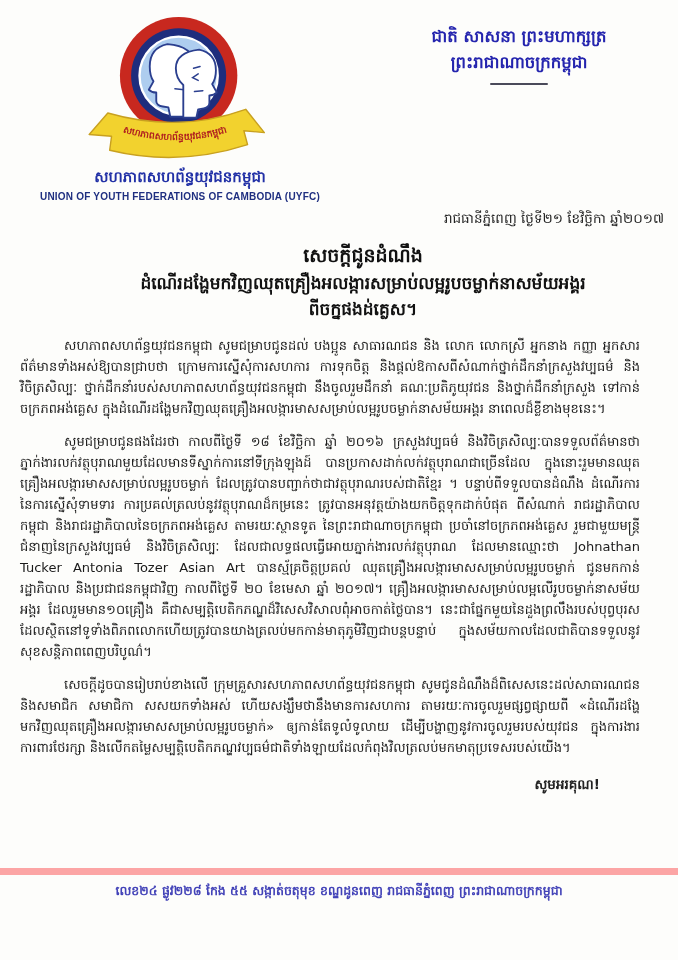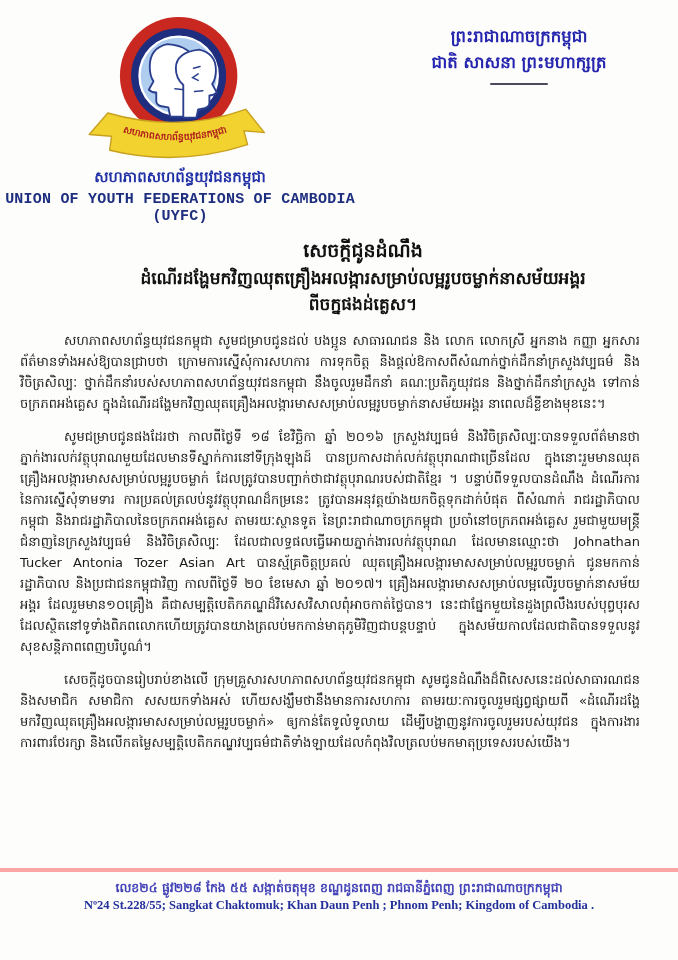--- a/index.html
+++ b/index.html
@@ -22,42 +22,42 @@
   }
   .motto-divider{
     width:58px;height:0;border-top:2px solid #4a4a5a;
     margin:8px auto 0 auto;border-radius:2px;
   }
   .logo-wrap{display:inline-block;line-height:0;}
   .org-name-khmer{
     color:#2130a6;font-weight:bold;font-size:15px;margin-top:2px;line-height:1.3;
   }
   .org-name-english{
-    color:#1f2f80;font-weight:bold;font-size:15px;
-    font-family:Liberation Mono, monospace;margin-top:3px;letter-spacing:.2px;
+    color:#1f2f80;font-weight:bold;font-size:10px;
+    font-family:Liberation Sans, sans-serif;margin-top:3px;letter-spacing:.2px;
   }
   .date-row{
     text-align:right;padding-right:14px;margin-top:8px;
     font-size:13.5px;color:#222;
   }
   .title-block{text-align:center;margin-top:10px;font-weight:bold;color:#111;padding-left:48px;}
   .title-line1{font-size:19px;line-height:1.6;}
   .title-line2{font-size:18px;line-height:1.6;}
   .title-line3{font-size:17px;line-height:1.55;}
   .title-line4{font-size:17px;line-height:1.55;}
   .body-text{padding:2px 38px 0 20px;font-size:13px;line-height:1.62;text-align:justify;}
   .body-text p{margin:10px 0 12px 0;text-indent:44px;}
   .bold-quote{font-weight:normal;}
   .closing{
     text-align:right;padding-right:40px;margin-top:16px;
     font-size:13.5px;font-weight:bold;color:#222;
   }
   .footer{
     position:absolute;left:0;right:0;bottom:0;height:92px;
-    border-top:4px solid #fca5a5;
+    border-top:7px solid #fca5a5;
     text-align:center;padding-top:7px;box-sizing:border-box;
     background:#fdfdfb;
   }
   .footer-khmer{color:#4343b8;font-weight:bold;font-size:12.5px;line-height:1.4;}
   .footer-english,.footer-contact{
     color:#23309b;font-size:12.5px;line-height:1.4;
     font-family:"Liberation Serif", serif;font-weight:bold;
   }
 </style>
 </head>
@@ -88,38 +88,39 @@
                 <textPath href="#ribbon-text-path" startOffset="2">សហភាពសហព័ន្ធយុវជនកម្ពុជា</textPath>
               </text>
             </g>
           </svg>
         </span>
         <div class="org-name-khmer">សហភាពសហព័ន្ធយុវជនកម្ពុជា</div>
         <div class="org-name-english">UNION OF YOUTH FEDERATIONS OF CAMBODIA (UYFC)</div>
       </div>
 
       <div class="header-right">
+        <div class="kingdom-line">ជាតិ សាសនា ព្រះមហាក្សត្រ</div>
         <div class="kingdom-line">ព្រះរាជាណាចក្រកម្ពុជា</div>
-        <div class="kingdom-line">ជាតិ សាសនា ព្រះមហាក្សត្រ</div>
         <div class="motto-divider"></div>
       </div>
     </div>
 
+    <div class="date-row">រាជធានីភ្នំពេញ ថ្ងៃទី២១ ខែវិច្ឆិកា ឆ្នាំ២០១៧</div>
 
     <div class="title-block">
       <div class="title-line1">សេចក្តីជូនដំណឹង</div>
       <div class="title-line3">ដំណើរដង្ហែមកវិញឈុតគ្រឿងអលង្ការសម្រាប់លម្អរូបចម្លាក់នាសម័យអង្គរ</div>
       <div class="title-line4">ពីចក្នផងដ់គ្លេស។</div>
     </div>
 
     <div class="body-text">
       <p>សហភាពសហព័ន្ធយុវជនកម្ពុជា សូមជម្រាបជូនដល់ បងប្អូន សាធារណជន និង លោក លោកស្រី អ្នកនាង កញ្ញា អ្នកសារព័ត៌មានទាំងអស់ឱ្យបានជ្រាបថា ក្រោមការស្នើសុំការសហការ ការទុកចិត្ត និងផ្តល់ឱកាសពីសំណាក់ថ្នាក់ដឹកនាំក្រសួងវប្បធម៌ និងវិចិត្រសិល្បៈ ថ្នាក់ដឹកនាំរបស់សហភាពសហព័ន្ធយុវជនកម្ពុជា នឹងចូលរួមដឹកនាំ គណៈប្រតិភូយុវជន និងថ្នាក់ដឹកនាំក្រសួង ទៅកាន់ចក្រភពអង់គ្លេស ក្នុងដំណើរដង្ហែមកវិញឈុតគ្រឿងអលង្ការមាសសម្រាប់លម្អរូបចម្លាក់នាសម័យអង្គរ នាពេលដ៏ខ្លីខាងមុខនេះ។</p>
       <p>សូមជម្រាបជូនផងដែរថា កាលពីថ្ងៃទី ១៨ ខែវិច្ឆិកា ឆ្នាំ ២០១៦ ក្រសួងវប្បធម៌ និងវិចិត្រសិល្បៈបានទទួលព័ត៌មានថា ភ្នាក់ងារលក់វត្ថុបុរាណមួយដែលមានទីស្នាក់ការនៅទីក្រុងឡុងដ៍ បានប្រកាសដាក់លក់វត្ថុបុរាណជាច្រើនដែល ក្នុងនោះរួមមានឈុតគ្រឿងអលង្ការមាសសម្រាប់លម្អរូបចម្លាក់ ដែលត្រូវបានបញ្ជាក់ថាជាវត្ថុបុរាណរបស់ជាតិខ្មែរ ។ បន្ទាប់ពីទទួលបានដំណឹង ដំណើរការនៃការស្នើសុំទាមទារ ការប្រគល់ត្រលប់នូវវត្ថុបុរាណដ៏កម្រនេះ ត្រូវបានអនុវត្តយ៉ាងយកចិត្តទុកដាក់បំផុត ពីសំណាក់ រាជរដ្ឋាភិបាលកម្ពុជា និងរាជរដ្ឋាភិបាលនៃចក្រភពអង់គ្លេស តាមរយៈស្ថានទូត នៃព្រះរាជាណាចក្រកម្ពុជា ប្រចាំនៅចក្រភពអង់គ្លេស រួមជាមួយមន្ត្រីជំនាញនៃក្រសួងវប្បធម៌ និងវិចិត្រសិល្បៈ ដែលជាលទ្ធផលធ្វើអោយភ្នាក់ងារលក់វត្ថុបុរាណ ដែលមានឈ្មោះថា Johnathan Tucker Antonia Tozer Asian Art បានស្ម័គ្រចិត្តប្រគល់ ឈុតគ្រឿងអលង្ការមាសសម្រាប់លម្អរូបចម្លាក់ ជូនមកកាន់រដ្ឋាភិបាល និងប្រជាជនកម្ពុជាវិញ កាលពីថ្ងៃទី ២០ ខែមេសា ឆ្នាំ ២០១៧។ គ្រឿងអលង្ការមាសសម្រាប់លម្អលើរូបចម្លាក់នាសម័យអង្គរ ដែលរួមមាន១០គ្រឿង គឺជាសម្បត្តិបេតិកភណ្ឌដ៏វិសេសវិសាលពុំអាចកាត់ថ្លៃបាន។ នេះជាផ្នែកមួយនៃដួងព្រលឹងរបស់បុព្វបុរសដែលស្ថិតនៅទូទាំងពិភពលោកហើយត្រូវបានយាងត្រលប់មកកាន់មាតុភូមិវិញជាបន្តបន្ទាប់ ក្នុងសម័យកាលដែលជាតិបានទទួលនូវសុខសន្តិភាពពេញបរិបូណ៌។</p>
       <p><span>សេចក្តីដូចបានរៀបរាប់ខាងលើ ក្រុមគ្រួសារសហភាពសហព័ន្ធយុវជនកម្ពុជា សូមជូនដំណឹងដ៏ពិសេសនេះដល់សាធារណជន និងសមាជិក សមាជិកា សសយកទាំងអស់ ហើយសង្ឃឹមថានឹងមានការសហការ តាមរយៈការចូលរួមផ្សព្វផ្សាយពី </span><span class="bold-quote">«ដំណើរដង្ហែមកវិញឈុតគ្រឿងអលង្ការមាសសម្រាប់លម្អរូបចម្លាក់»</span><span> ឲ្យកាន់តែទូលំទូលាយ ដើម្បីបង្ហាញនូវការចូលរួមរបស់យុវជន ក្នុងការងារការពារថែរក្សា និងលើកតម្លៃសម្បត្តិបេតិកភណ្ឌវប្បធម៌ជាតិទាំងឡាយដែលកំពុងវិលត្រលប់មកមាតុប្រទេសរបស់យើង។</span></p>
+      <div class="closing">សូមអរគុណ!</div>
     </div>
 
   </div>
 
   <div class="footer">
     <div class="footer-khmer">លេខ២៤ ផ្លូវ២២៨ កែង ៥៥ សង្កាត់ចតុមុខ ខណ្ឌដូនពេញ រាជធានីភ្នំពេញ ព្រះរាជាណាចក្រកម្ពុជា</div>
-    <div class="footer-english">Nº24 St.228/55; Sangkat Chaktomuk;  Khan Daun Penh ;  Phnom Penh;  Kingdom of Cambodia .</div>
   </div>
 </div>
 
 </body></html>

